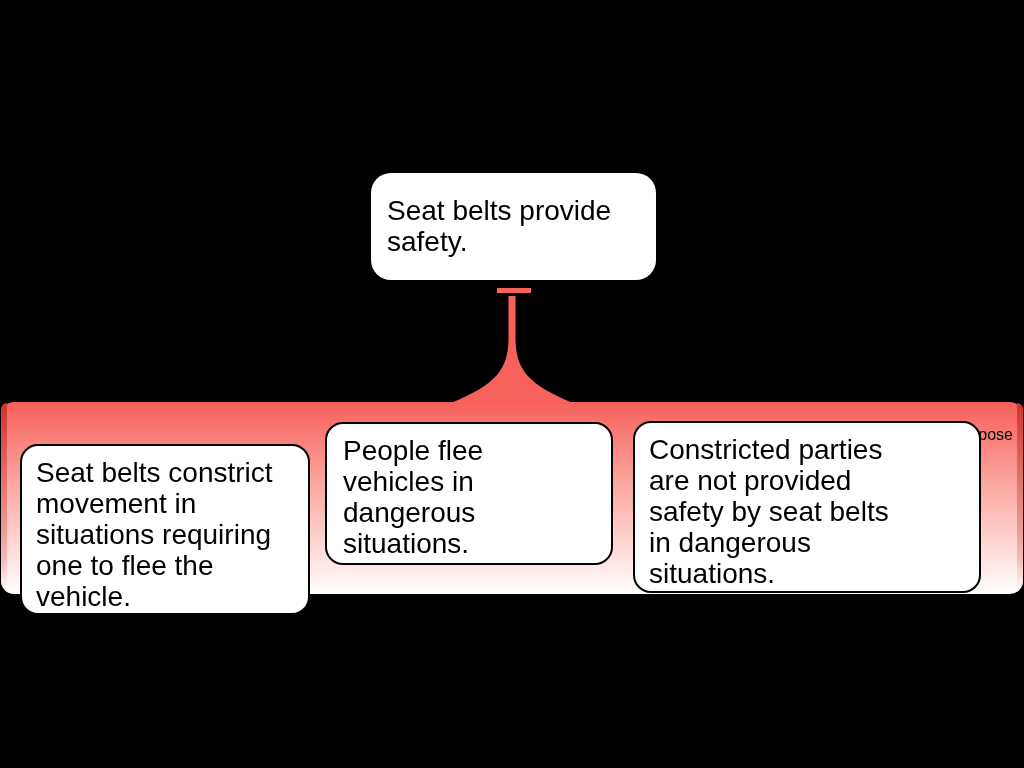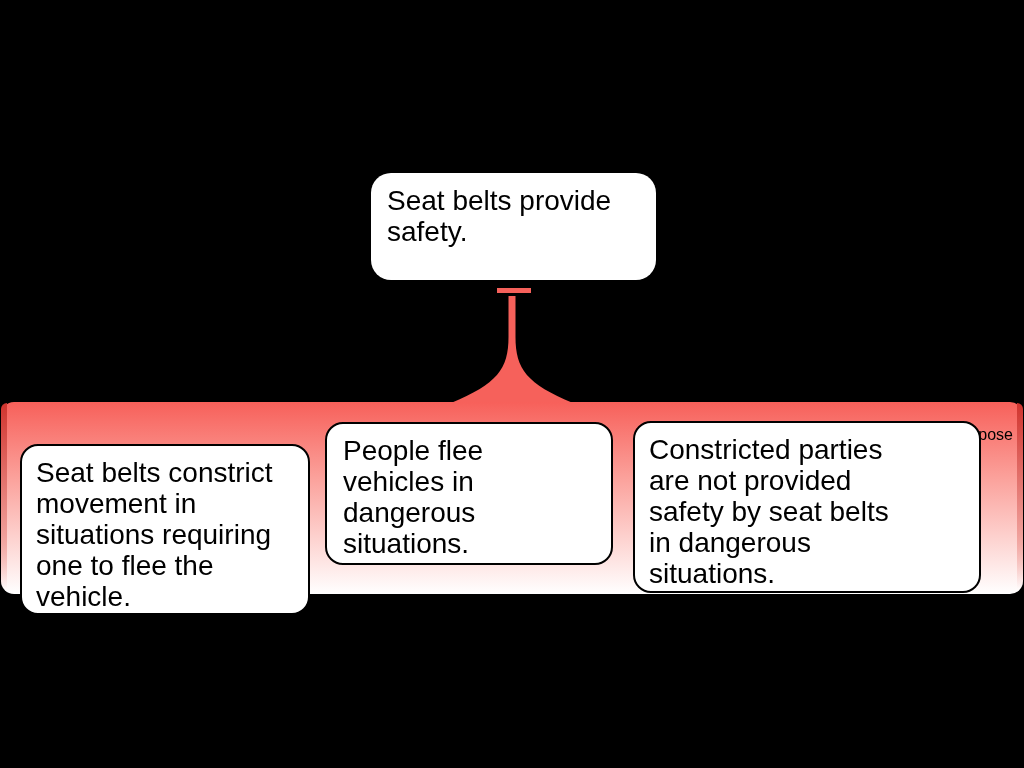--- a/index.html
+++ b/index.html
@@ -25,21 +25,21 @@
   
   .claim-box {
     position: absolute;
     left: 371px;
     top: 173px;
     width: 285px;
     height: 107px;
     background: #ffffff;
     border-radius: 20px;
     box-sizing: border-box;
-    padding: 12px 16px;
+    padding: 22px 16px;
   }
   
   .connector {
     position: absolute;
     left: 440px;
     top: 285px;
   }
   
   .oppose-band {
     position: absolute;

